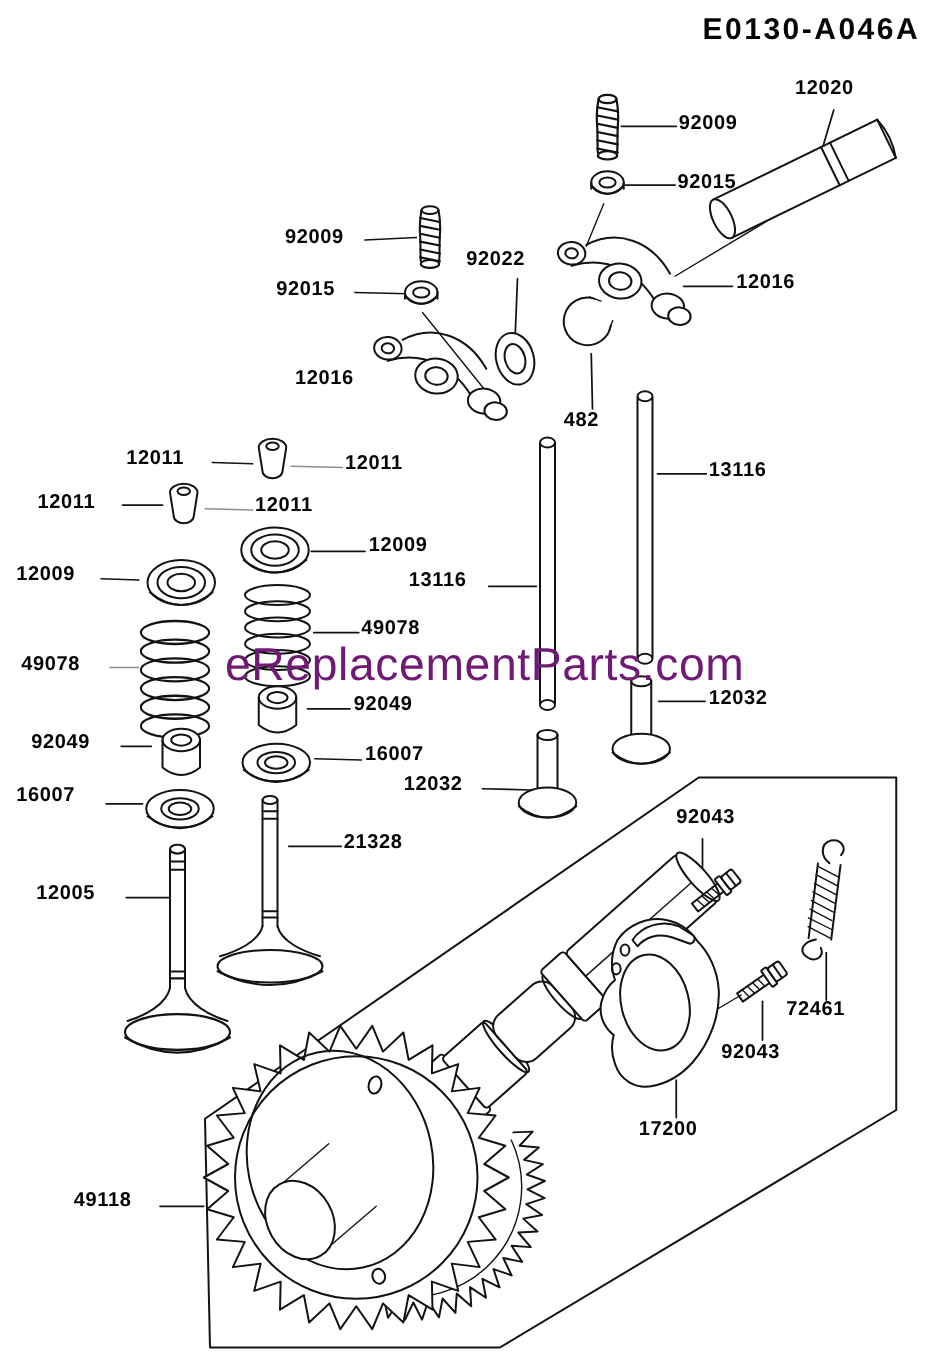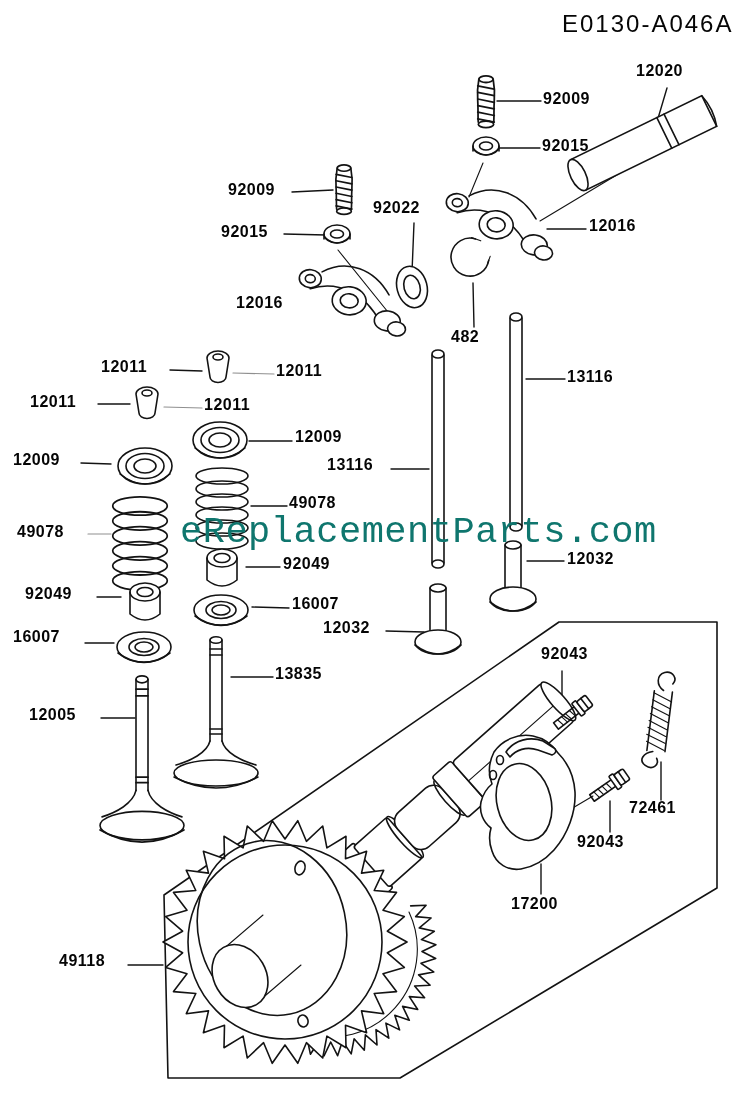--- a/index.html
+++ b/index.html
@@ -6,24 +6,24 @@
   #stage{position:relative;width:750px;height:1093px;background:#fff;overflow:hidden;
          font-family:"Liberation Sans",sans-serif;}
   #art{position:absolute;left:0;top:0;}
   #art *{stroke:#131313;stroke-width:1.6;fill:none;stroke-linecap:round;stroke-linejoin:round;}
   #art .wf{fill:#ffffff;}
   #art .thin{stroke-width:1.1;}
   #art .lead{stroke-width:1.4;}
   #art .gray{stroke:#8f8f8f;stroke-width:1.2;}
   .lbl{position:absolute;font-weight:700;font-size:16px;color:#050505;white-space:nowrap;
        letter-spacing:0.5px;}
-  .title{position:absolute;left:562px;top:10px;font-weight:400;font-size:24px;
+  .title{position:absolute;left:562px;top:10px;font-weight:700;font-size:24px;
          letter-spacing:2px;color:#050505;white-space:nowrap;}
-  .wm{position:absolute;left:180px;top:511px;font-weight:400;font-size:37px;color:#0f766e;
-      letter-spacing:0.5px;white-space:nowrap;font-family:Liberation Mono, monospace;}
+  .wm{position:absolute;left:180px;top:511px;font-weight:400;font-size:37px;color:#701a75;
+      letter-spacing:0.5px;white-space:nowrap;}
 </style>
 </head>
 <body>
 
 <div id="stage">
 
 <svg id="art" width="750" height="1093" viewBox="0 0 750 1093">
   <defs>
     <g id="def-screw">
       <ellipse cy="2" rx="6.5" ry="3"></ellipse>
@@ -258,21 +258,21 @@
 <div class="lbl" style="left:327px;top:456px">13116</div>
 <div class="lbl" style="left:567px;top:368px">13116</div>
 <div class="lbl" style="left:289px;top:494px">49078</div>
 <div class="lbl" style="left:17px;top:523px">49078</div>
 <div class="lbl" style="left:283px;top:555px">92049</div>
 <div class="lbl" style="left:25px;top:585px">92049</div>
 <div class="lbl" style="left:292px;top:595px">16007</div>
 <div class="lbl" style="left:13px;top:628px">16007</div>
 <div class="lbl" style="left:567px;top:550px">12032</div>
 <div class="lbl" style="left:323px;top:619px">12032</div>
-<div class="lbl" style="left:275px;top:665px">13835</div>
+<div class="lbl" style="left:275px;top:665px">21328</div>
 <div class="lbl" style="left:29px;top:706px">12005</div>
 <div class="lbl" style="left:541px;top:645px">92043</div>
 <div class="lbl" style="left:629px;top:799px">72461</div>
 <div class="lbl" style="left:577px;top:833px">92043</div>
 <div class="lbl" style="left:511px;top:895px">17200</div>
 <div class="lbl" style="left:59px;top:952px">49118</div>
 
 <div class="title">E0130-A046A</div>
 <div class="wm">eReplacementParts.com</div>
 

